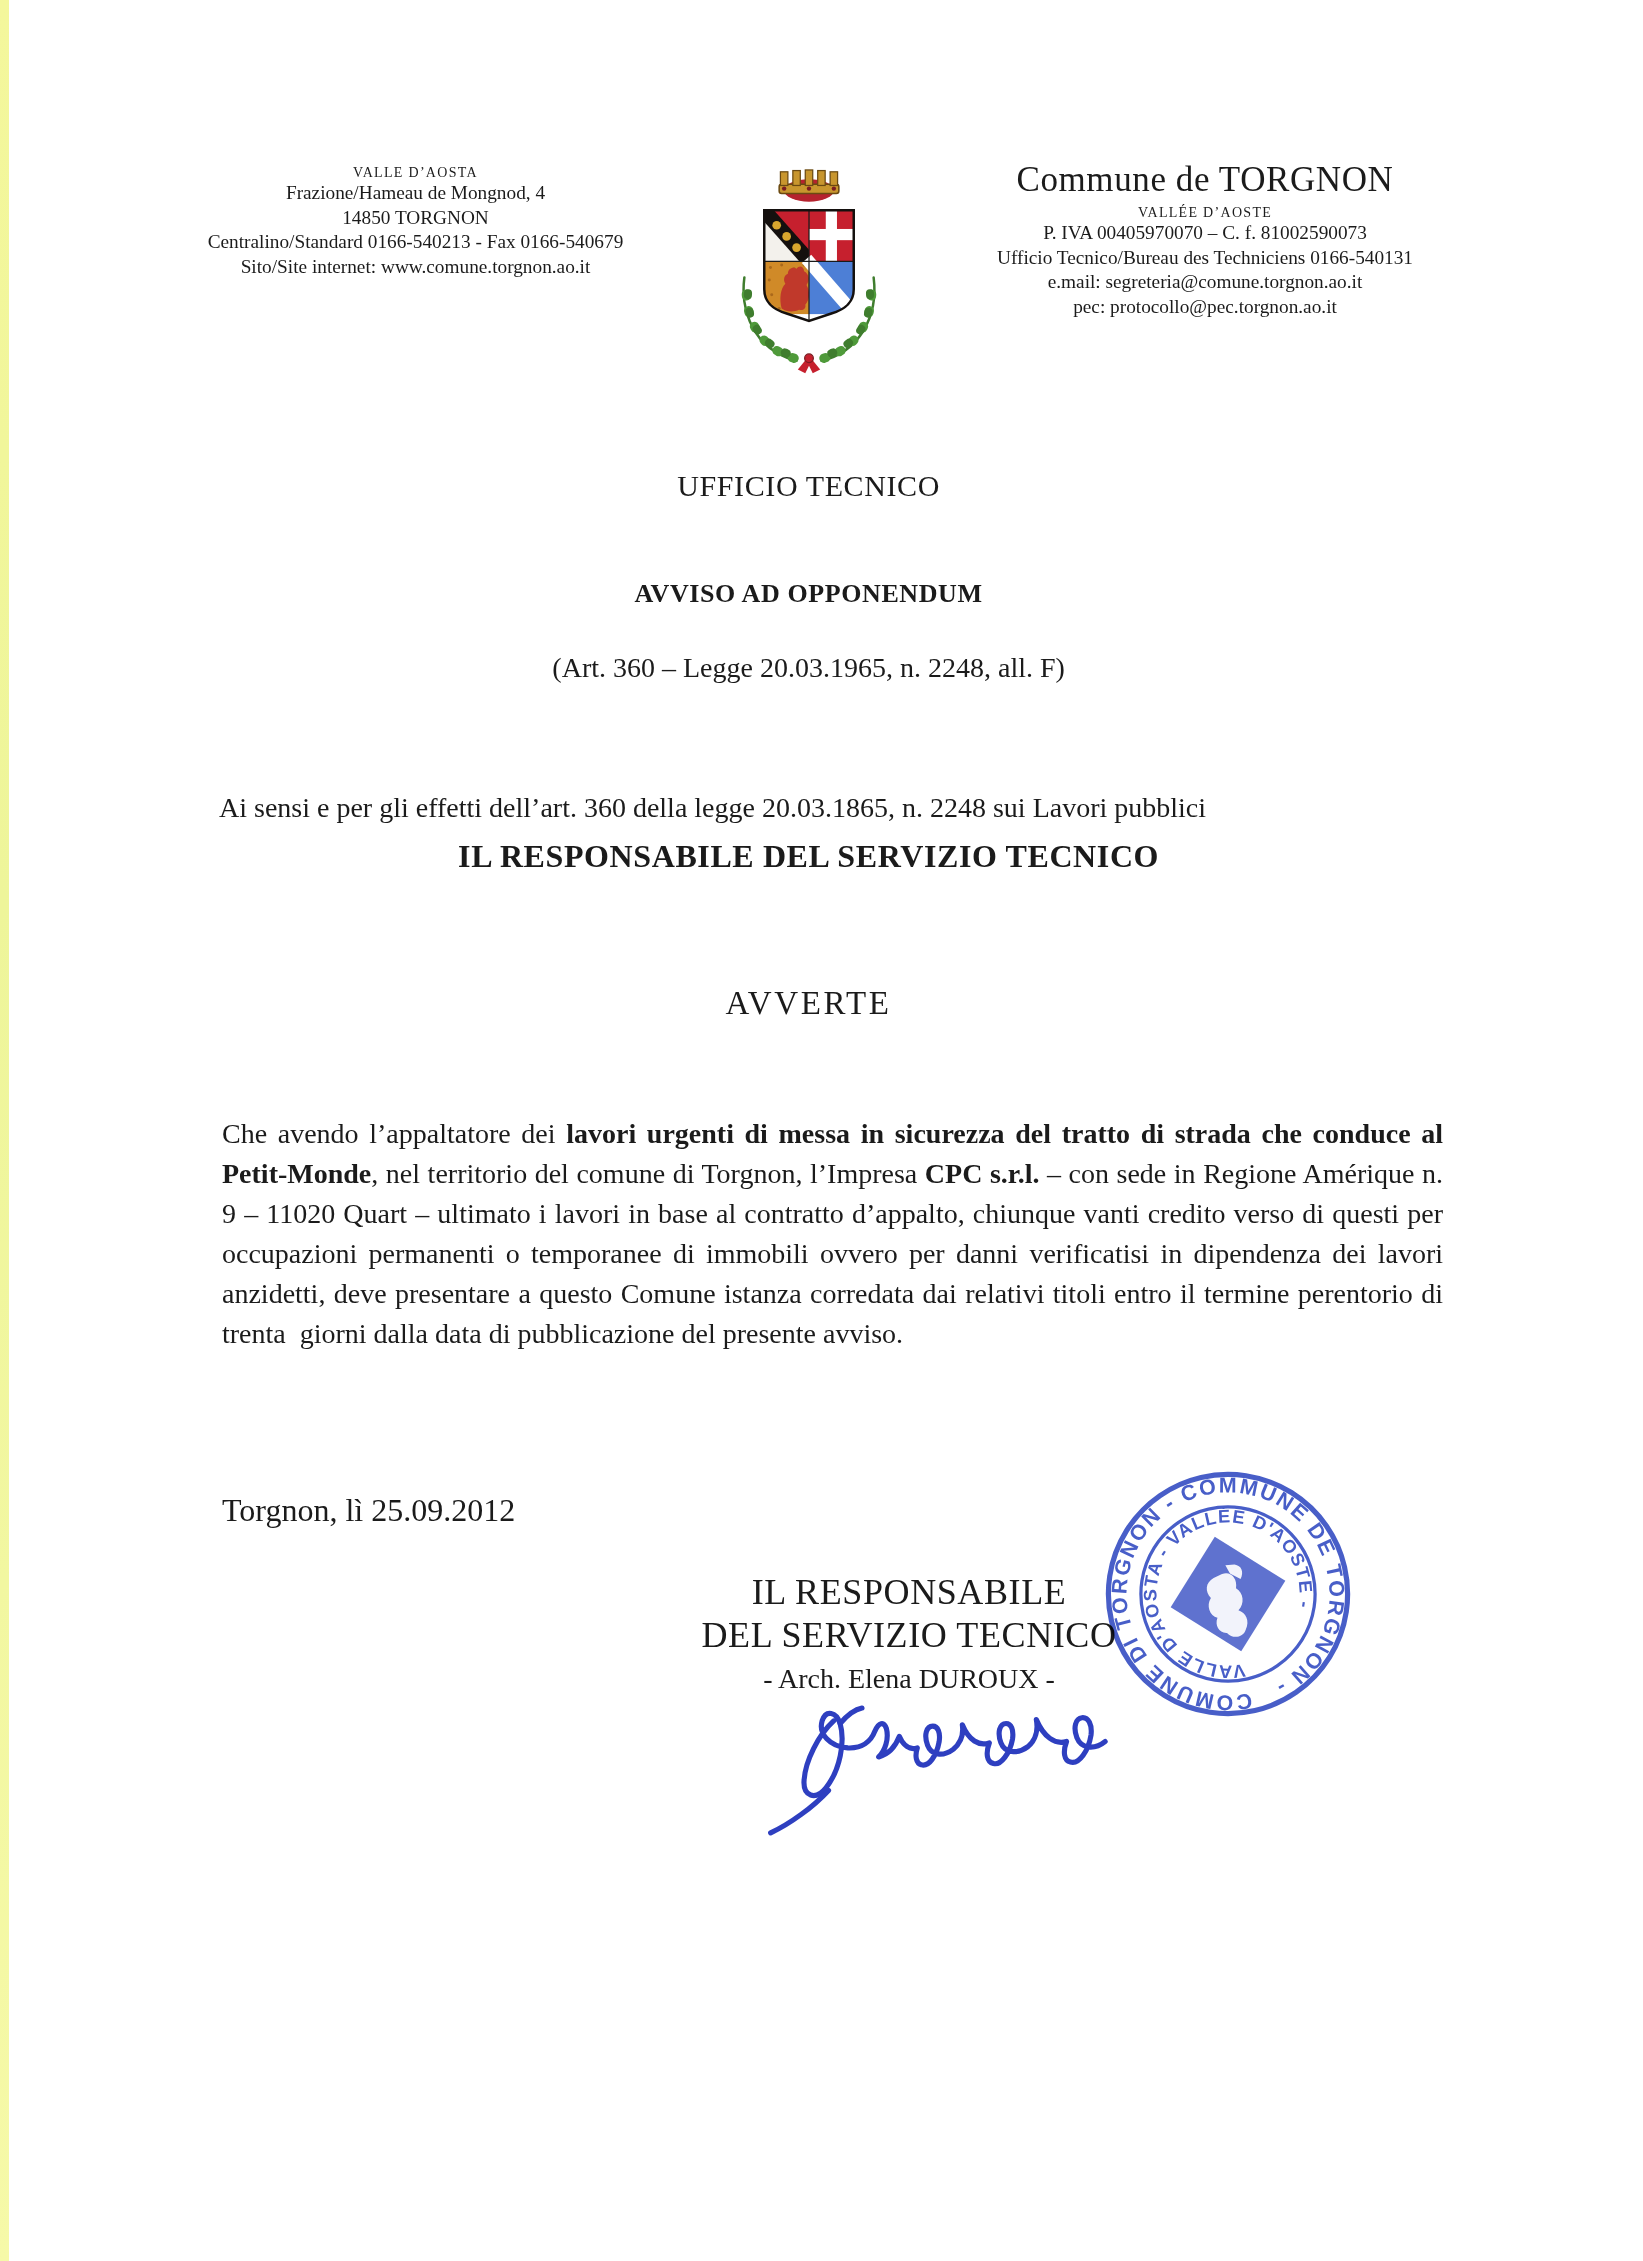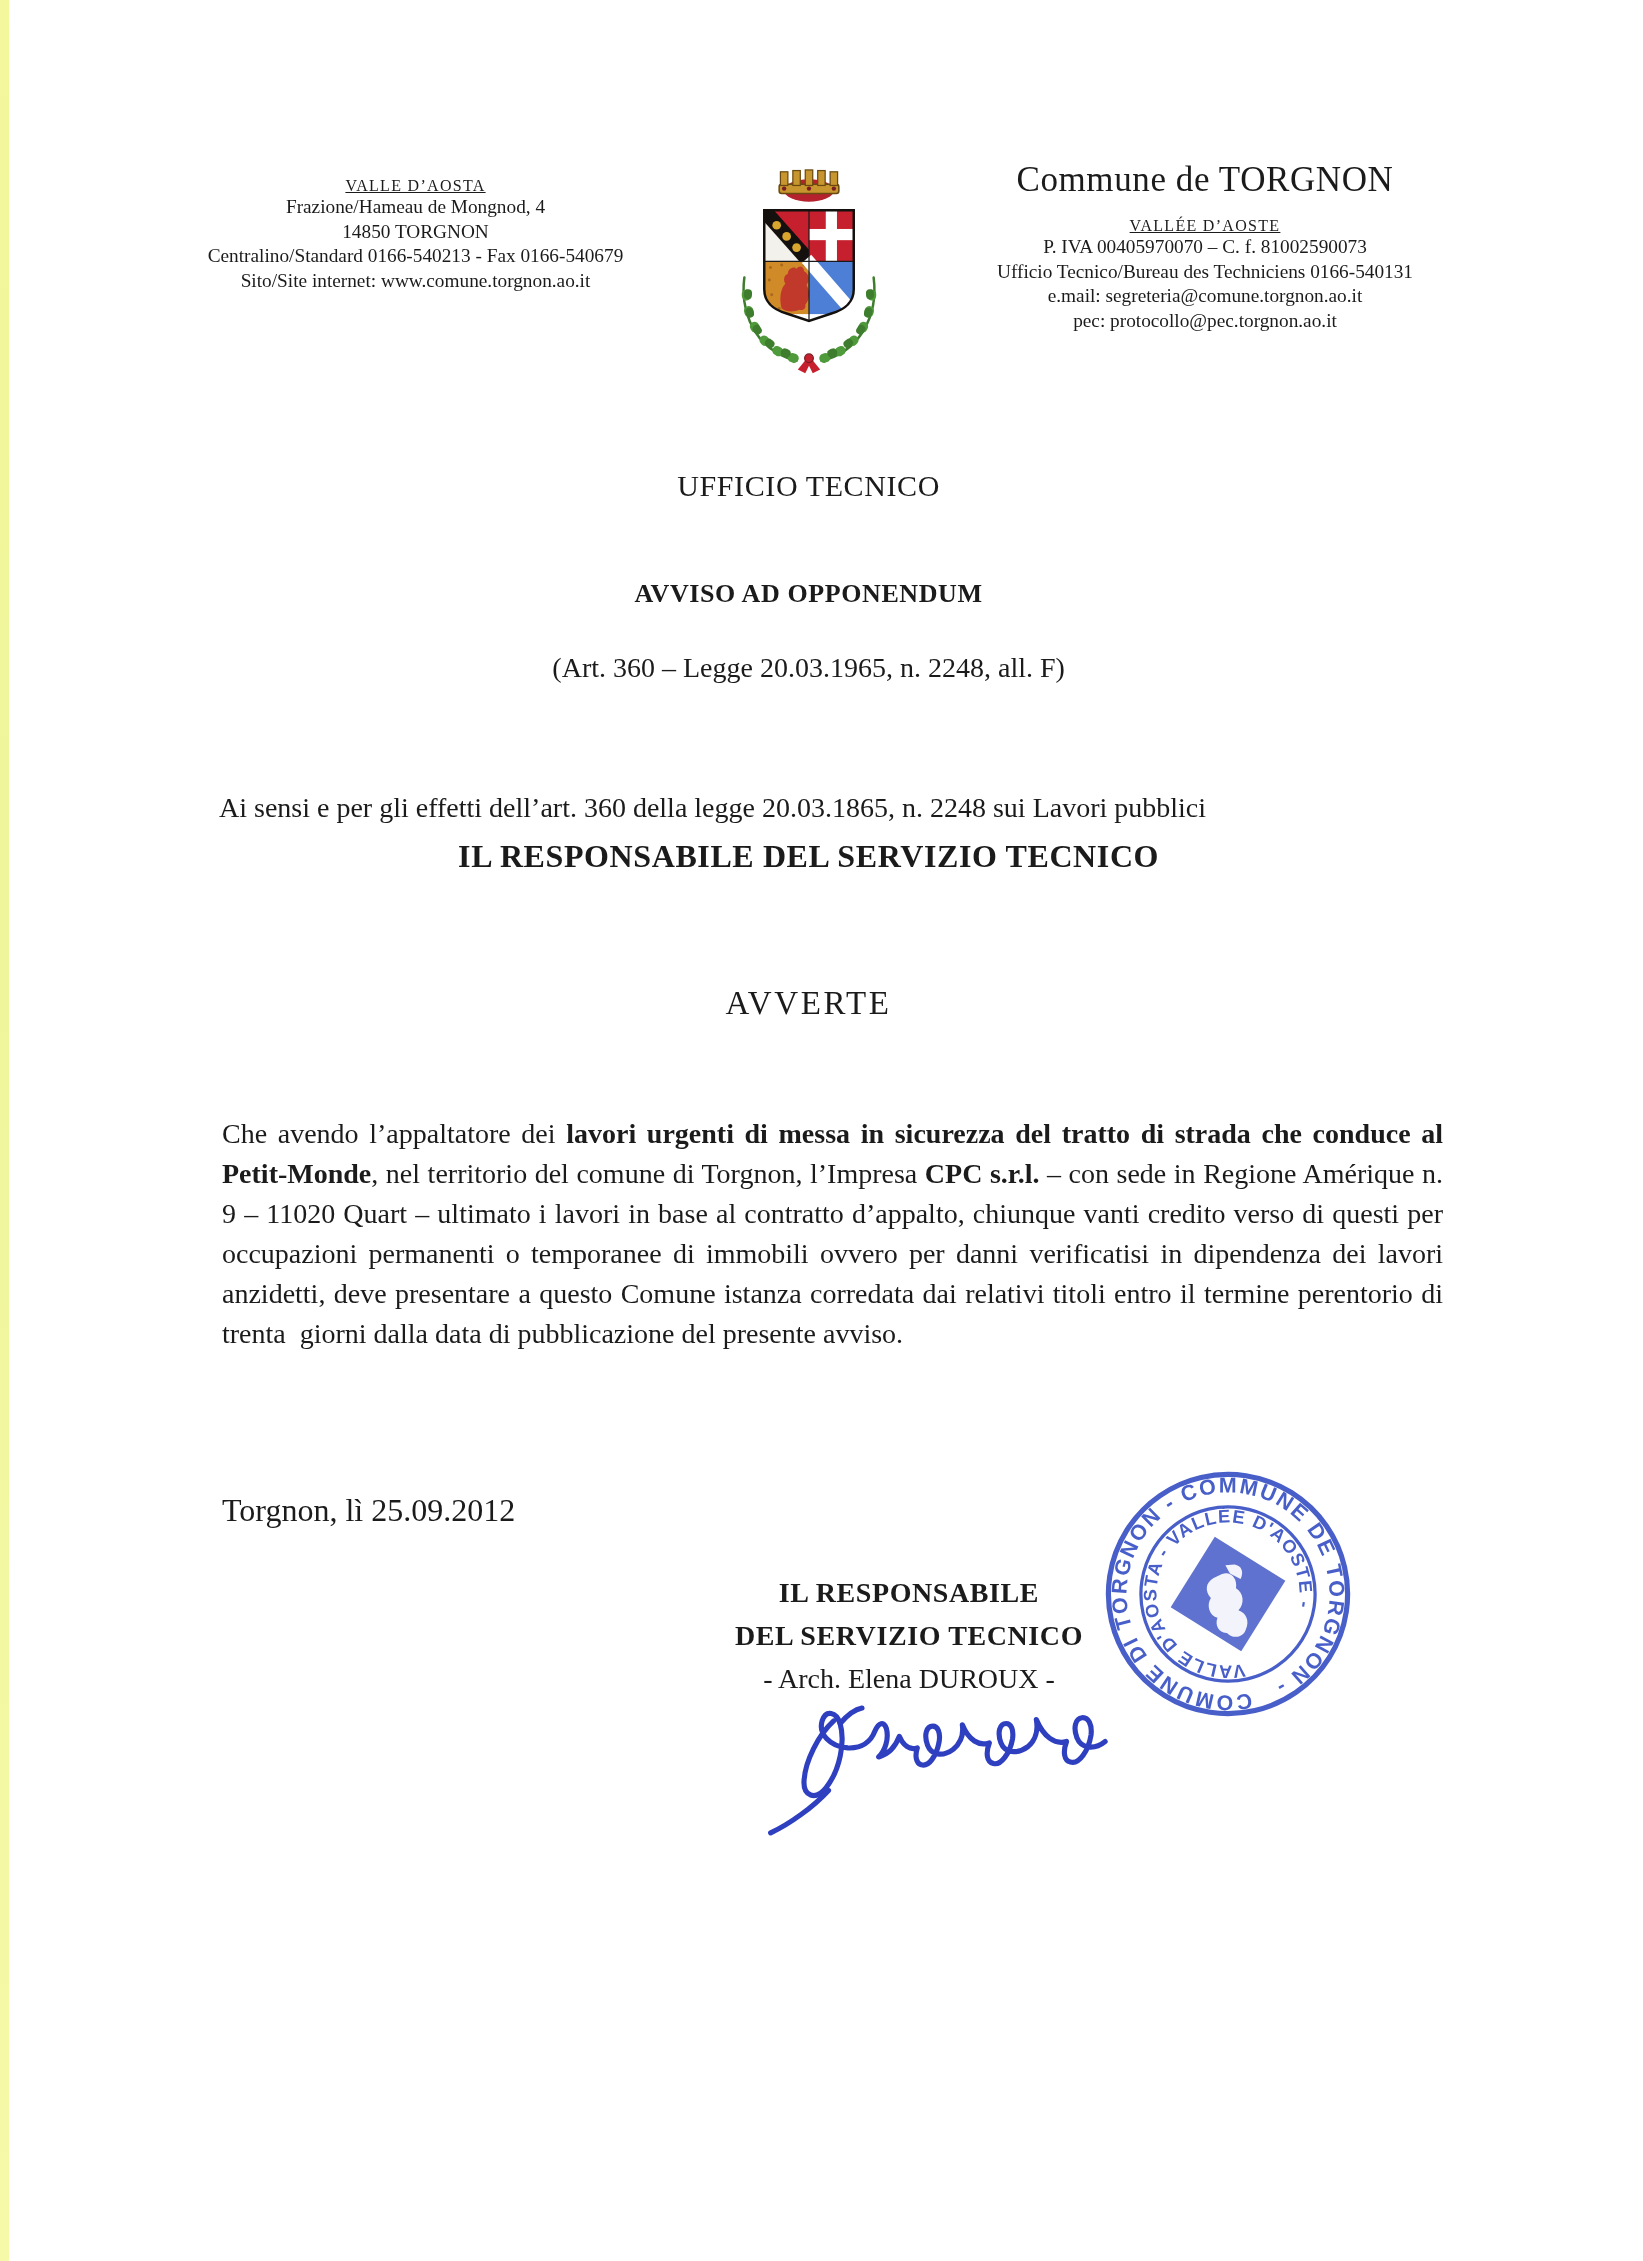--- a/index.html
+++ b/index.html
@@ -13,42 +13,42 @@
   }
   .edge-strip{
     position:absolute;left:0;top:0;width:9px;height:100%;
     background:linear-gradient(#f4f79c,#eef59a 40%,#f6f9a8);
   }
   
   .lh-block{position:absolute;text-align:center;}
   .lh-left{left:161px;top:160px;width:509px;}
   .lh-right{left:941px;top:160px;width:528px;}
   .org-title{font-size:35px;letter-spacing:0.6px;white-space:nowrap;}
-  .org-sub{font-size:16px;letter-spacing:1.3px;margin-top:17px;text-decoration:underline;}
+  .org-sub{font-size:14px;letter-spacing:1.3px;margin-top:5px;}
   .org-lines{font-size:19.3px;line-height:24.5px;}
   .crest{position:absolute;left:722px;top:153px;width:174px;height:229px;}
   
   .centerline{position:absolute;left:22.6px;width:1572px;text-align:center;}
   .office{top:469px;font-size:30px;letter-spacing:0.6px;}
   .doc-title{top:579px;font-size:26px;font-weight:bold;letter-spacing:0.6px;}
   .doc-subtitle{top:652px;font-size:28px;}
   .role-heading{top:838px;font-size:32px;font-weight:bold;letter-spacing:0.6px;}
   .announce{top:985px;font-size:33px;letter-spacing:2.6px;}
   
   .premise{position:absolute;left:219px;top:764px;width:1244px;font-size:28px;}
   .body-par{
     position:absolute;left:222px;top:1114px;width:1221px;
     font-size:28px;line-height:40px;
     text-align:justify;white-space:pre-wrap;margin:0;
   }
   .body-par strong{font-weight:bold;}
   .dateline{position:absolute;left:222px;top:1492px;font-size:32px;}
   
   .sig-block{position:absolute;left:664px;top:1571px;width:490px;text-align:center;line-height:43px;}
-  .sig-bold{font-size:28px;font-weight:bold;letter-spacing:0.6px;}
+  .sig-bold{font-size:36px;font-weight:normal;letter-spacing:0.6px;}
   .sig-name{font-size:28px;}
   
   .stamp-wrap{
     position:absolute;left:1085px;top:1451px;width:286px;height:286px;
     transform:rotate(167deg);
     mix-blend-mode:multiply;opacity:.93;
   }
   .signature-ink{
     position:absolute;left:751px;top:1645px;width:451px;height:193px;
     mix-blend-mode:multiply;

